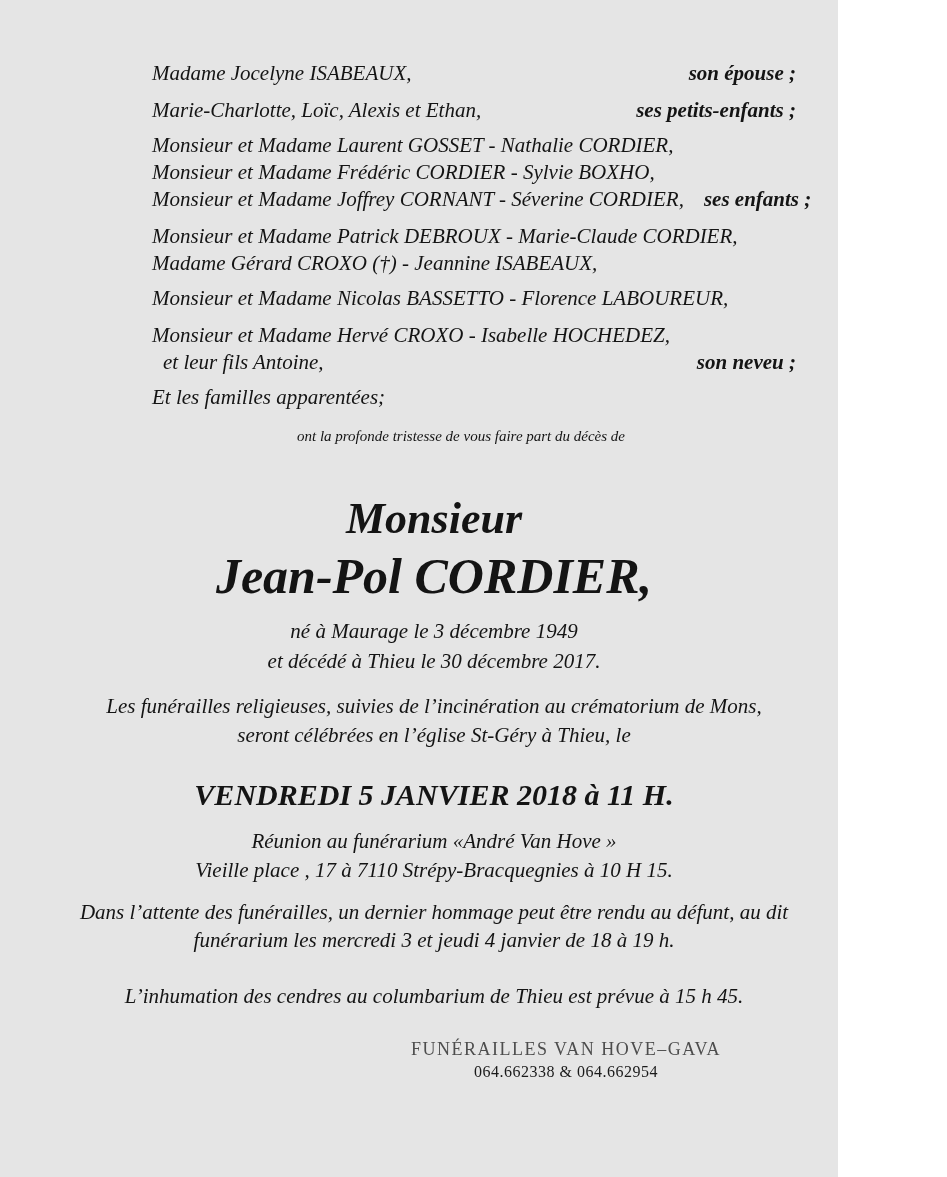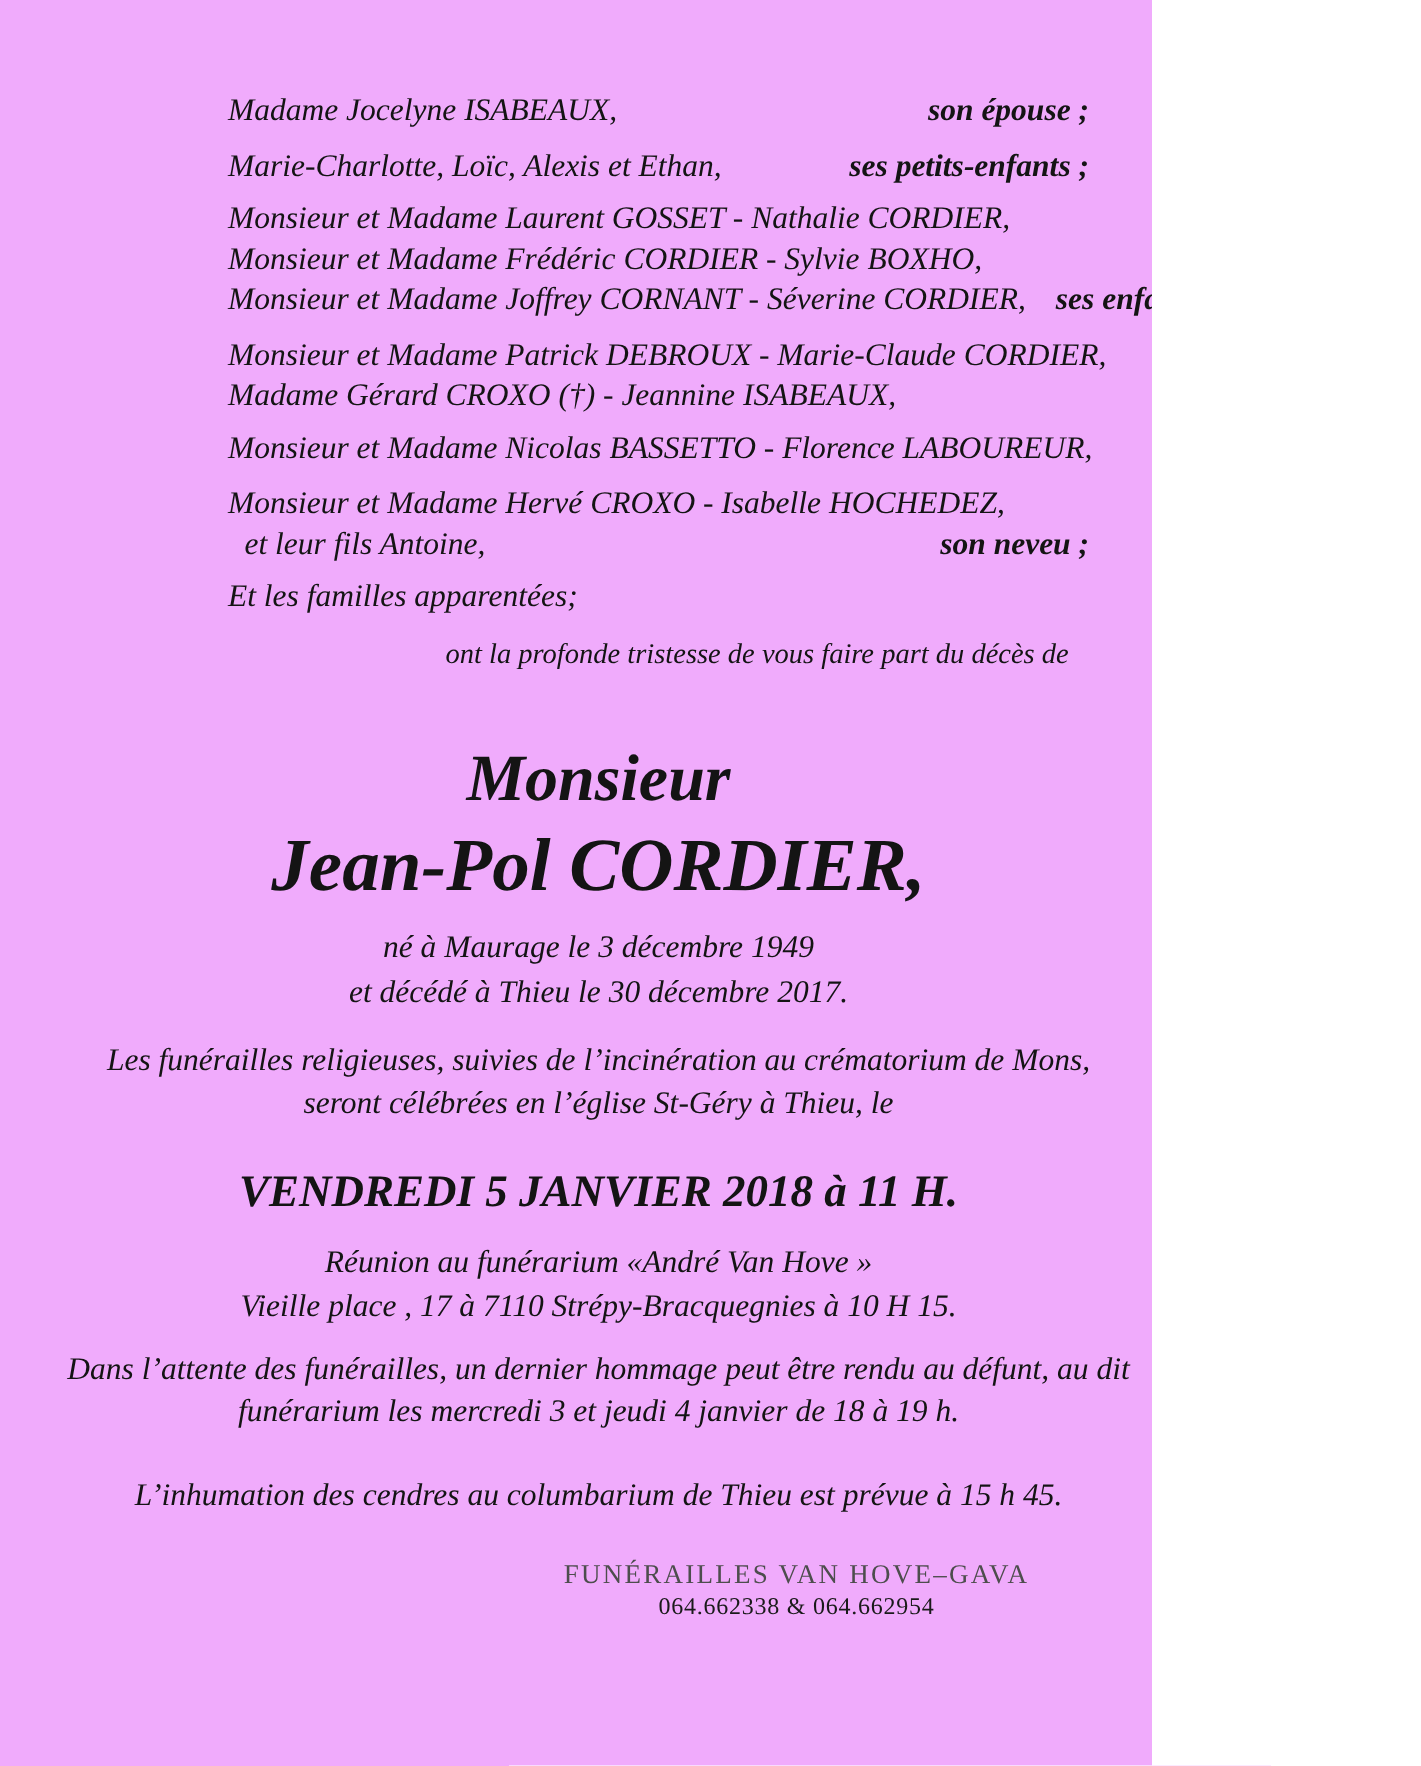--- a/index.html
+++ b/index.html
@@ -1,20 +1,20 @@
 <!DOCTYPE html>
 <html><head>
 <meta charset="utf-8">
 <style>
   html, body { margin: 0; padding: 0; background: #ffffff; }
   .page {
     position: relative;
-    width: 768px;
+    width: 838px;
     height: 1177px;
-    background: #f0abfc;
+    background: #e5e5e5;
     overflow: hidden;
     font-family: "Liberation Serif", "DejaVu Serif", serif;
     font-style: italic;
     color: #141414;
   }
   .content {
     padding: 60px 42px 0 152px;
   }
   .fam-line {
     display: flex;
@@ -25,21 +25,21 @@
     white-space: nowrap;
   }
   .fam-line .left-name { text-align: left; }
   .fam-line .relation { text-align: center; padding-left: 20px; font-weight: bold; }
   .fam-line.indent .left-name { padding-left: 11px; }
   .g8  { margin-top: 8px; }
   .g10 { margin-top: 10px; }
   .announce {
     margin-top: 12px;
     padding-left: 145px;
-    font-size: 19px;
+    font-size: 15px;
     line-height: 27px;
   }
   .centered-section {
     position: relative;
     left: 15px;
     text-align: center;
   }
   .deceased-title {
     margin-top: 43px;
     font-size: 44px;

